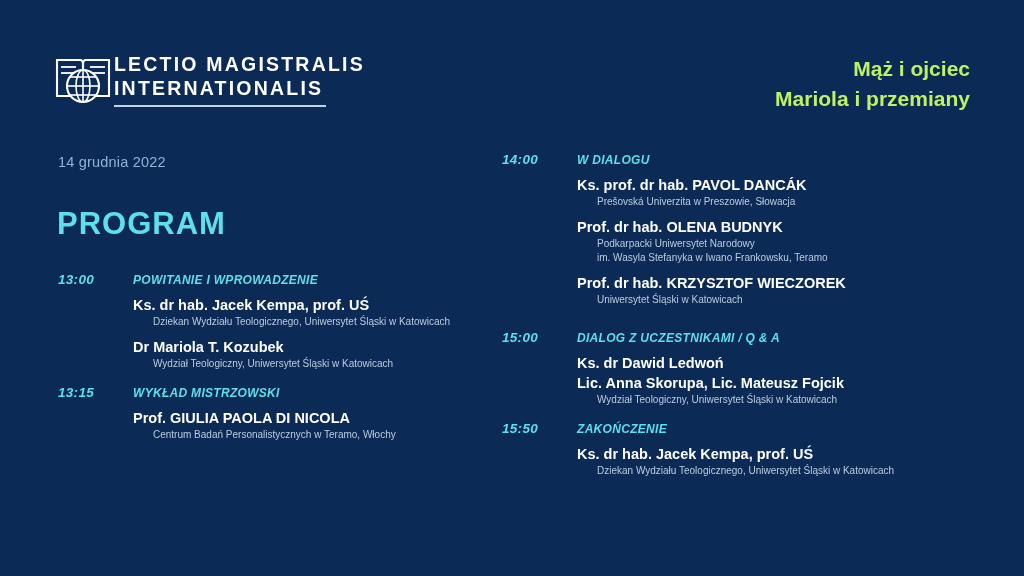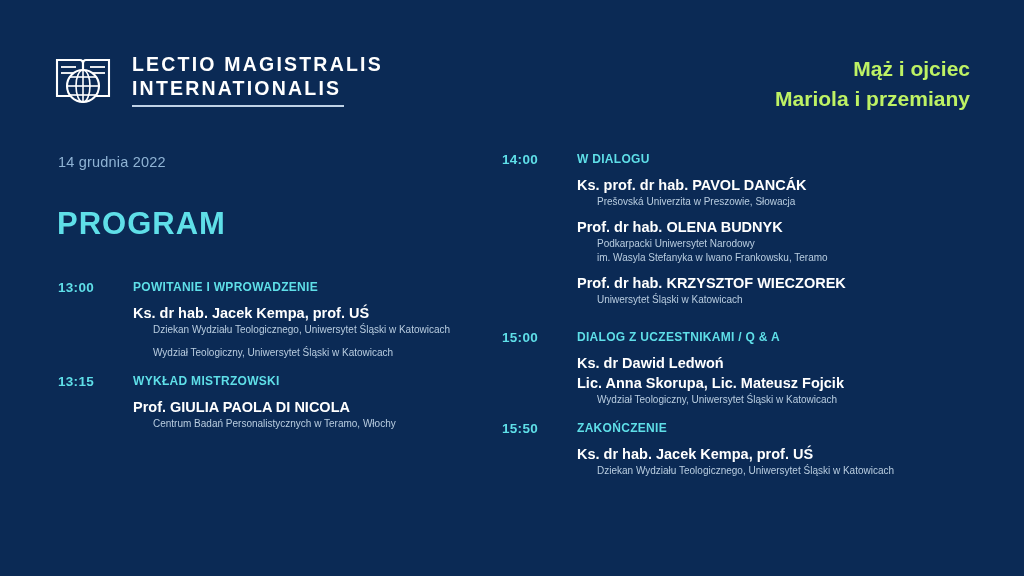--- a/index.html
+++ b/index.html
@@ -10,21 +10,21 @@
     color:#ffffff;
     overflow:hidden;
     position:relative;
   }
 
   
   .header { position:absolute; top:0; left:0; width:1024px; height:140px; }
 
   .logo-block { position:absolute; left:52px; top:48px; display:flex; align-items:flex-start; }
   .logo-mark { width:62px; height:62px; flex:0 0 62px; }
-  .logo-text { margin-left:18px; padding-top:4px; }
+  .logo-text { padding-top:4px; }
   .logo-line {
     font-size:19.5px; font-weight:bold; letter-spacing:2.2px;
     line-height:24px; color:#ffffff; white-space:nowrap;
   }
   .logo-rule {
     margin-top:5px; height:2px; width:212px;
     background:#bfd2e6;
   }
 
   .event-title {
@@ -42,25 +42,25 @@
     font-size:14.5px; color:#8fb3d4; letter-spacing:0.2px;
   }
   .program-heading {
     position:absolute; left:57px; top:206px;
     font-size:31px; font-weight:bold; letter-spacing:1px;
     color:#5fdfe8;
   }
 
   
   .col { position:absolute; }
-  .col-left  { left:58px;  top:280px; width:430px; }
+  .col-left  { left:58px;  top:272px; width:430px; }
   .col-right { left:502px; top:152px; width:470px; }
 
   .entry { position:relative; }
-  .entry-head { display:flex; align-items:flex-start; }
+  .entry-head { display:flex; align-items:center;font-style:italic; }
   .entry-time {
     flex:0 0 75px;
     font-size:13.5px; font-weight:bold; color:#5fdfe8;
     letter-spacing:0.3px;
   }
   .entry-title {
     font-size:12px; font-weight:bold; color:#5fdfe8;
     letter-spacing:0.3px; white-space:nowrap;
   }
   .entry-body { padding-left:75px; }
@@ -127,20 +127,21 @@
       <div class="entry-head">
         <div class="entry-time">13:00</div>
         <div class="entry-title">POWITANIE I WPROWADZENIE</div>
       </div>
       <div class="entry-body">
         <div class="person">
           <div class="person-name">Ks. dr hab. Jacek Kempa, prof. UŚ</div>
           <div class="person-affil">Dziekan Wydziału Teologicznego, Uniwersytet Śląski w Katowicach</div>
         </div>
         <div class="person">
+          <div class="person-name">Dr Mariola T. Kozubek</div>
           <div class="person-affil">Wydział Teologiczny, Uniwersytet Śląski w Katowicach</div>
         </div>
       </div>
     </div>
     <div class="gap-md"></div>
     <div class="entry">
       <div class="entry-head">
         <div class="entry-time">13:15</div>
         <div class="entry-title">WYKŁAD MISTRZOWSKI</div>
       </div>

